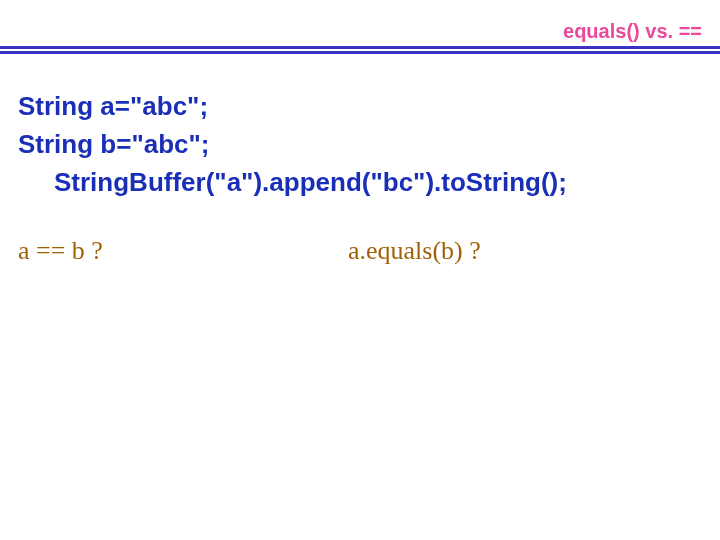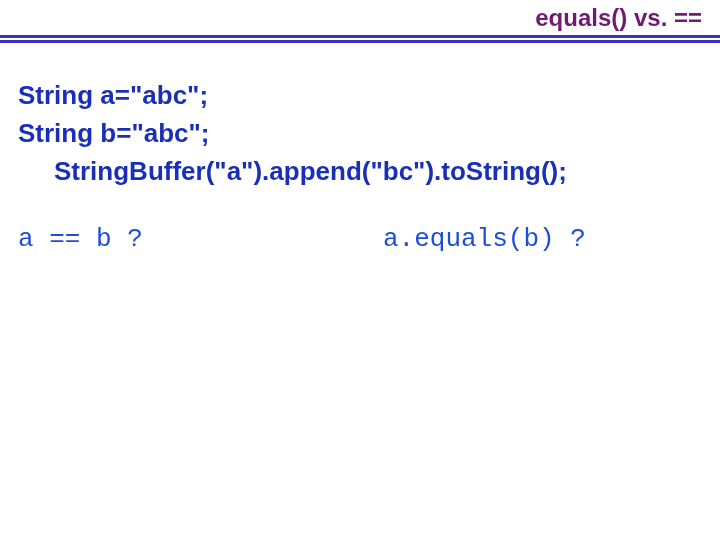--- a/index.html
+++ b/index.html
@@ -12,24 +12,24 @@
     overflow: hidden;
   }
   .slide {
     position: relative;
     width: 720px;
     height: 540px;
     box-sizing: border-box;
   }
   .title-bar {
     text-align: right;
-    padding: 4px 18px 2px 0;
-    font-size: 24px;
+    padding: 20px 18px 2px 0;
+    font-size: 20px;
     font-weight: bold;
-    color: #701a75;
+    color: #ec4899;
   }
   .rule {
     border: none;
     border-top: 3px solid #3a32c4;
     margin: 0;
   }
   .rule-top { margin-top: 1px; }
   .rule-bottom { margin-top: 2px; }
   .content {
     padding: 36px 18px 0 18px;
@@ -43,32 +43,31 @@
     margin-bottom: 4px;
   }
   .code-indent {
     padding-left: 36px;
   }
   .questions {
     margin-top: 34px;
   }
   .qrow {
     display: flex;
-    font-family: Liberation Mono, monospace;
+    font-family: Liberation Serif, serif;
     font-size: 26px;
-    color: #1d4ed8;
+    color: #a16207;
     margin-bottom: 8px;
     line-height: 1.35;
   }
   .qleft {
     width: 330px;
   }
   .qright {
     flex: 1;
-    margin-left: 35px;
   }
 </style>
 </head>
 <body>
 
 <div class="slide">
 
   <div class="title-bar">equals() vs. ==</div>
   <hr class="rule rule-top">
   <hr class="rule rule-bottom">

